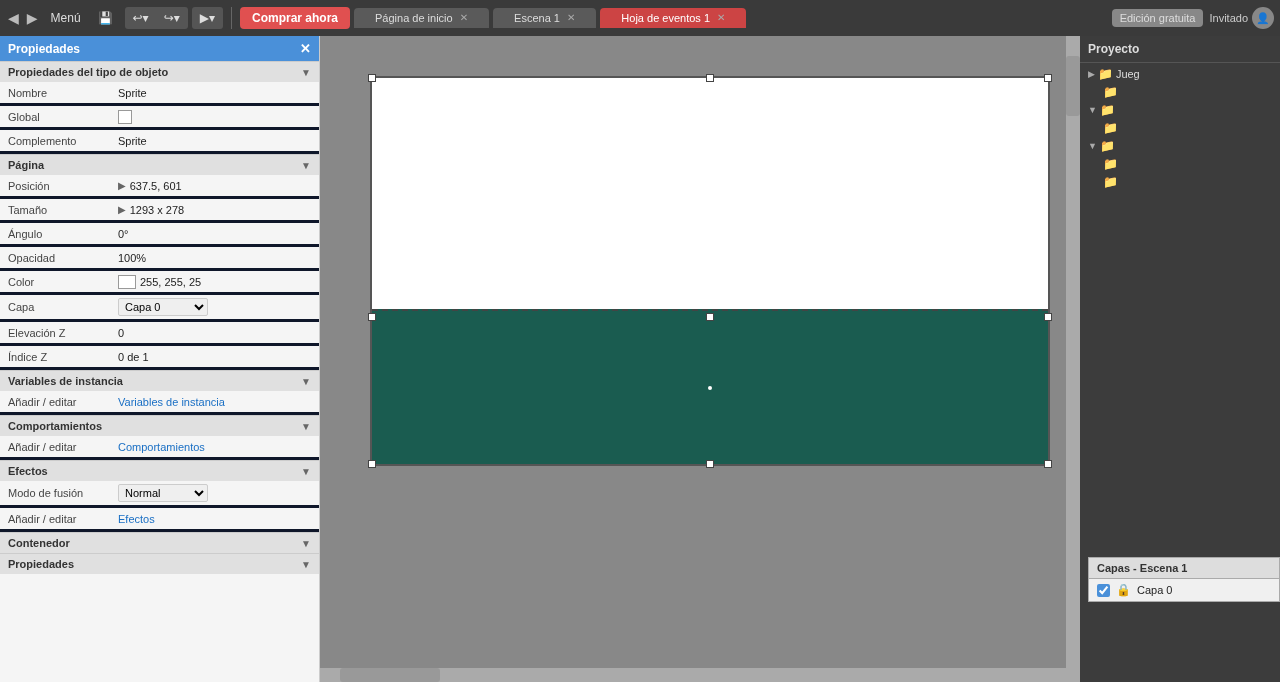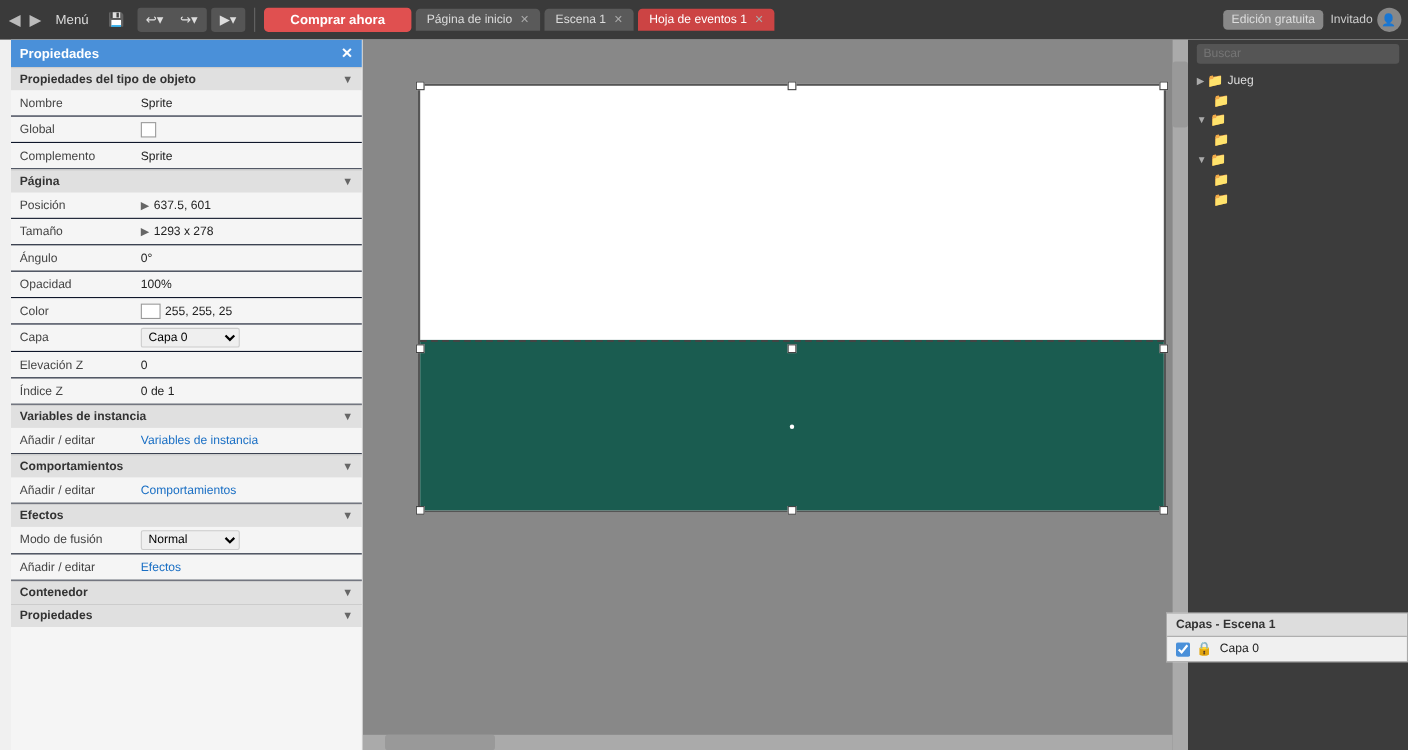--- a/index.html
+++ b/index.html
@@ -34,31 +34,31 @@
       background: #555;
       border-radius: 3px;
       padding: 1px;
     }
     .toolbar-btn-group .toolbar-btn { background: none; }
     .separator { width: 1px; height: 22px; background: #666; margin: 0 4px; }
     .buy-btn {
       background: #e05050;
       color: white;
       border: none;
-      padding: 4px 24px;
+      padding: 4px 12px;
       border-radius: 4px;
       font-size: 12px;
       font-weight: bold;
       cursor: pointer;
     }
     .tab {
       background: #5a5a5a;
       color: #ddd;
       border: none;
-      padding: 4px 10px;
+      padding: 4px 21px;
       border-radius: 4px 4px 0 0;
       font-size: 11px;
       cursor: pointer;
       display: flex;
       gap: 5px;
     }
     .tab.active { background: #777; color: white; }
     .tab .close-x {
       font-size: 10px;
       color: #aaa;
@@ -78,21 +78,20 @@
       border-radius: 50%;
       display: flex; align-items: center; justify-content: center;
       color: white; font-size: 11px;
     }
 
     
     .main-area {
       display: flex;
       flex: 1;
       overflow: hidden;
-      margin-left: 10px;
     }
 
     
     .left-panel {
       width: 320px;
       background: #f5f5f5;
       border-right: 1px solid #ccc;
       display: flex;
       flex-direction: column;
       flex-shrink: 0;
@@ -123,21 +122,21 @@
       align-items: center;
       justify-content: space-between;
       border-top: 1px solid #ccc;
       cursor: pointer;
     }
     .section-header .arrow { color: #666; font-size: 10px; }
     .prop-row {
       display: flex;
       align-items: center;
       padding: 3px 8px;
-      border-bottom: 1px solid #0f172a;
+      border-bottom: 3px solid #0f172a;
       min-height: 24px;
     }
     .prop-label {
       width: 110px;
       font-size: 11px;
       color: #444;
       flex-shrink: 0;
     }
     .prop-value {
       font-size: 11px;
@@ -235,21 +234,21 @@
       gap: 3px;
     }
     .tree-indent { width: 12px; flex-shrink: 0; }
     .tree-arrow { color: #aaa; font-size: 9px; }
 
     
     .layers-panel {
       position: absolute;
       bottom: 80px;
       right: 0;
-      width: 220px;
+      width: 192px;
       background: #f0f0f0;
       border: 1px solid #aaa;
       font-size: 11px;
     }
     .layers-title {
       background: #ddd;
       padding: 4px 8px;
       font-weight: bold;
       color: #333;
       border-bottom: 1px solid #aaa;
@@ -471,22 +470,22 @@
     <div class="canvas-scroll-v">
       <div style="width:100%; height:60px; background:#999; border-radius:3px; margin-top:20px;"></div>
     </div>
 
     <div class="canvas-scroll-h">
       <div style="height:100%; width:100px; background:#999; border-radius:3px; margin-left:20px;"></div>
     </div>
   </div>
 
   <div class="right-panel">
-    <div style="padding:4px 8px; display:flex; gap:4px;">
-      <input class="search-input" type="text" placeholder="Buscar" style="">
+    <div class="right-panel-top">
+      <span style="color:#ddd; font-size:12px; font-weight:bold;">Proyecto</span>
     </div>
 
     <div class="file-tree">
 
       <div class="tree-item">
         <span class="tree-arrow">▶</span>
         <span style="color:#c8a84b; font-size:12px;">📁</span>
         <span style="color:#ddd; font-size:11px;text-align:center;">Jueg</span>
       </div>
       <div class="tree-item">

